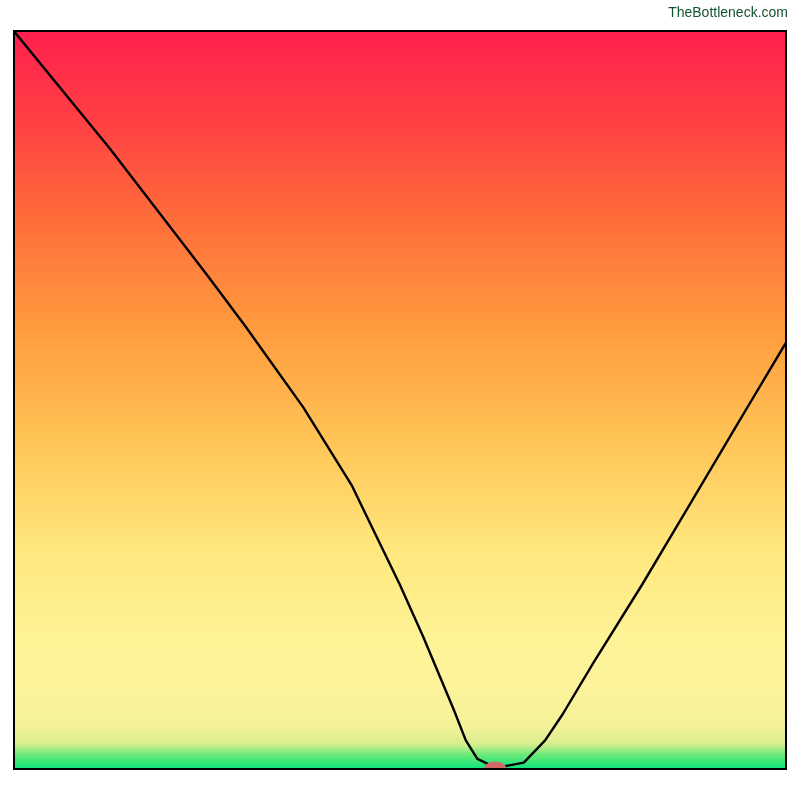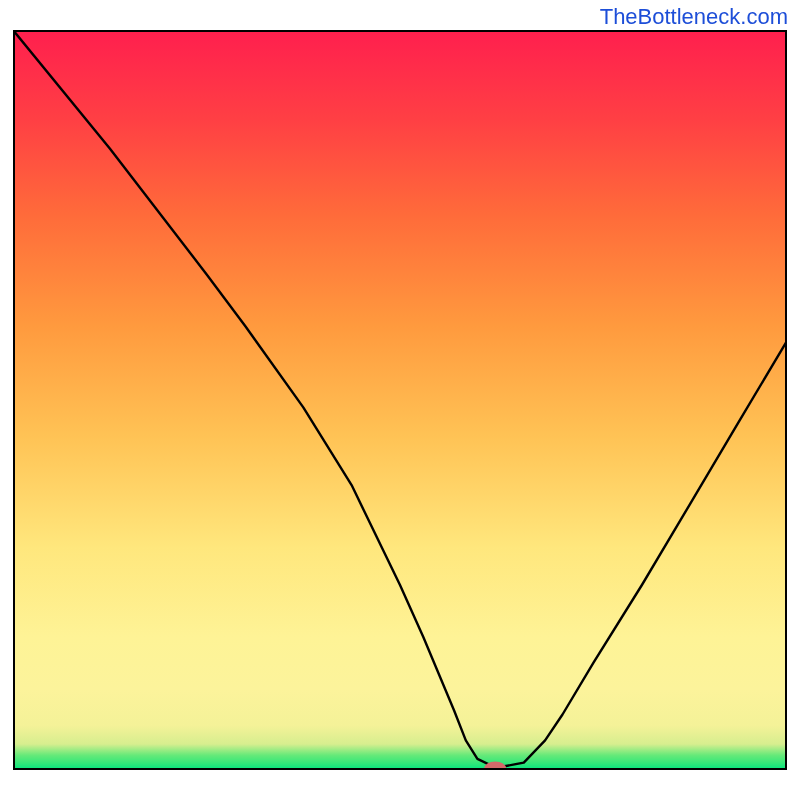--- a/index.html
+++ b/index.html
@@ -13,22 +13,22 @@
   }
   .chart-root {
     position: relative;
     width: 800px;
     height: 800px;
   }
   .watermark {
     position: absolute;
     top: 4px;
     right: 12px;
-    font-size: 22px;
-    color: #1d4ed8;
+    font-size: 14px;
+    color: #14532d;
     font-weight: 500;
     text-align: right;
   }
   .frame {
     position: absolute;
     left: 13px;
     right: 13px;
     top: 30px;
     bottom: 30px;
     box-sizing: border-box;

